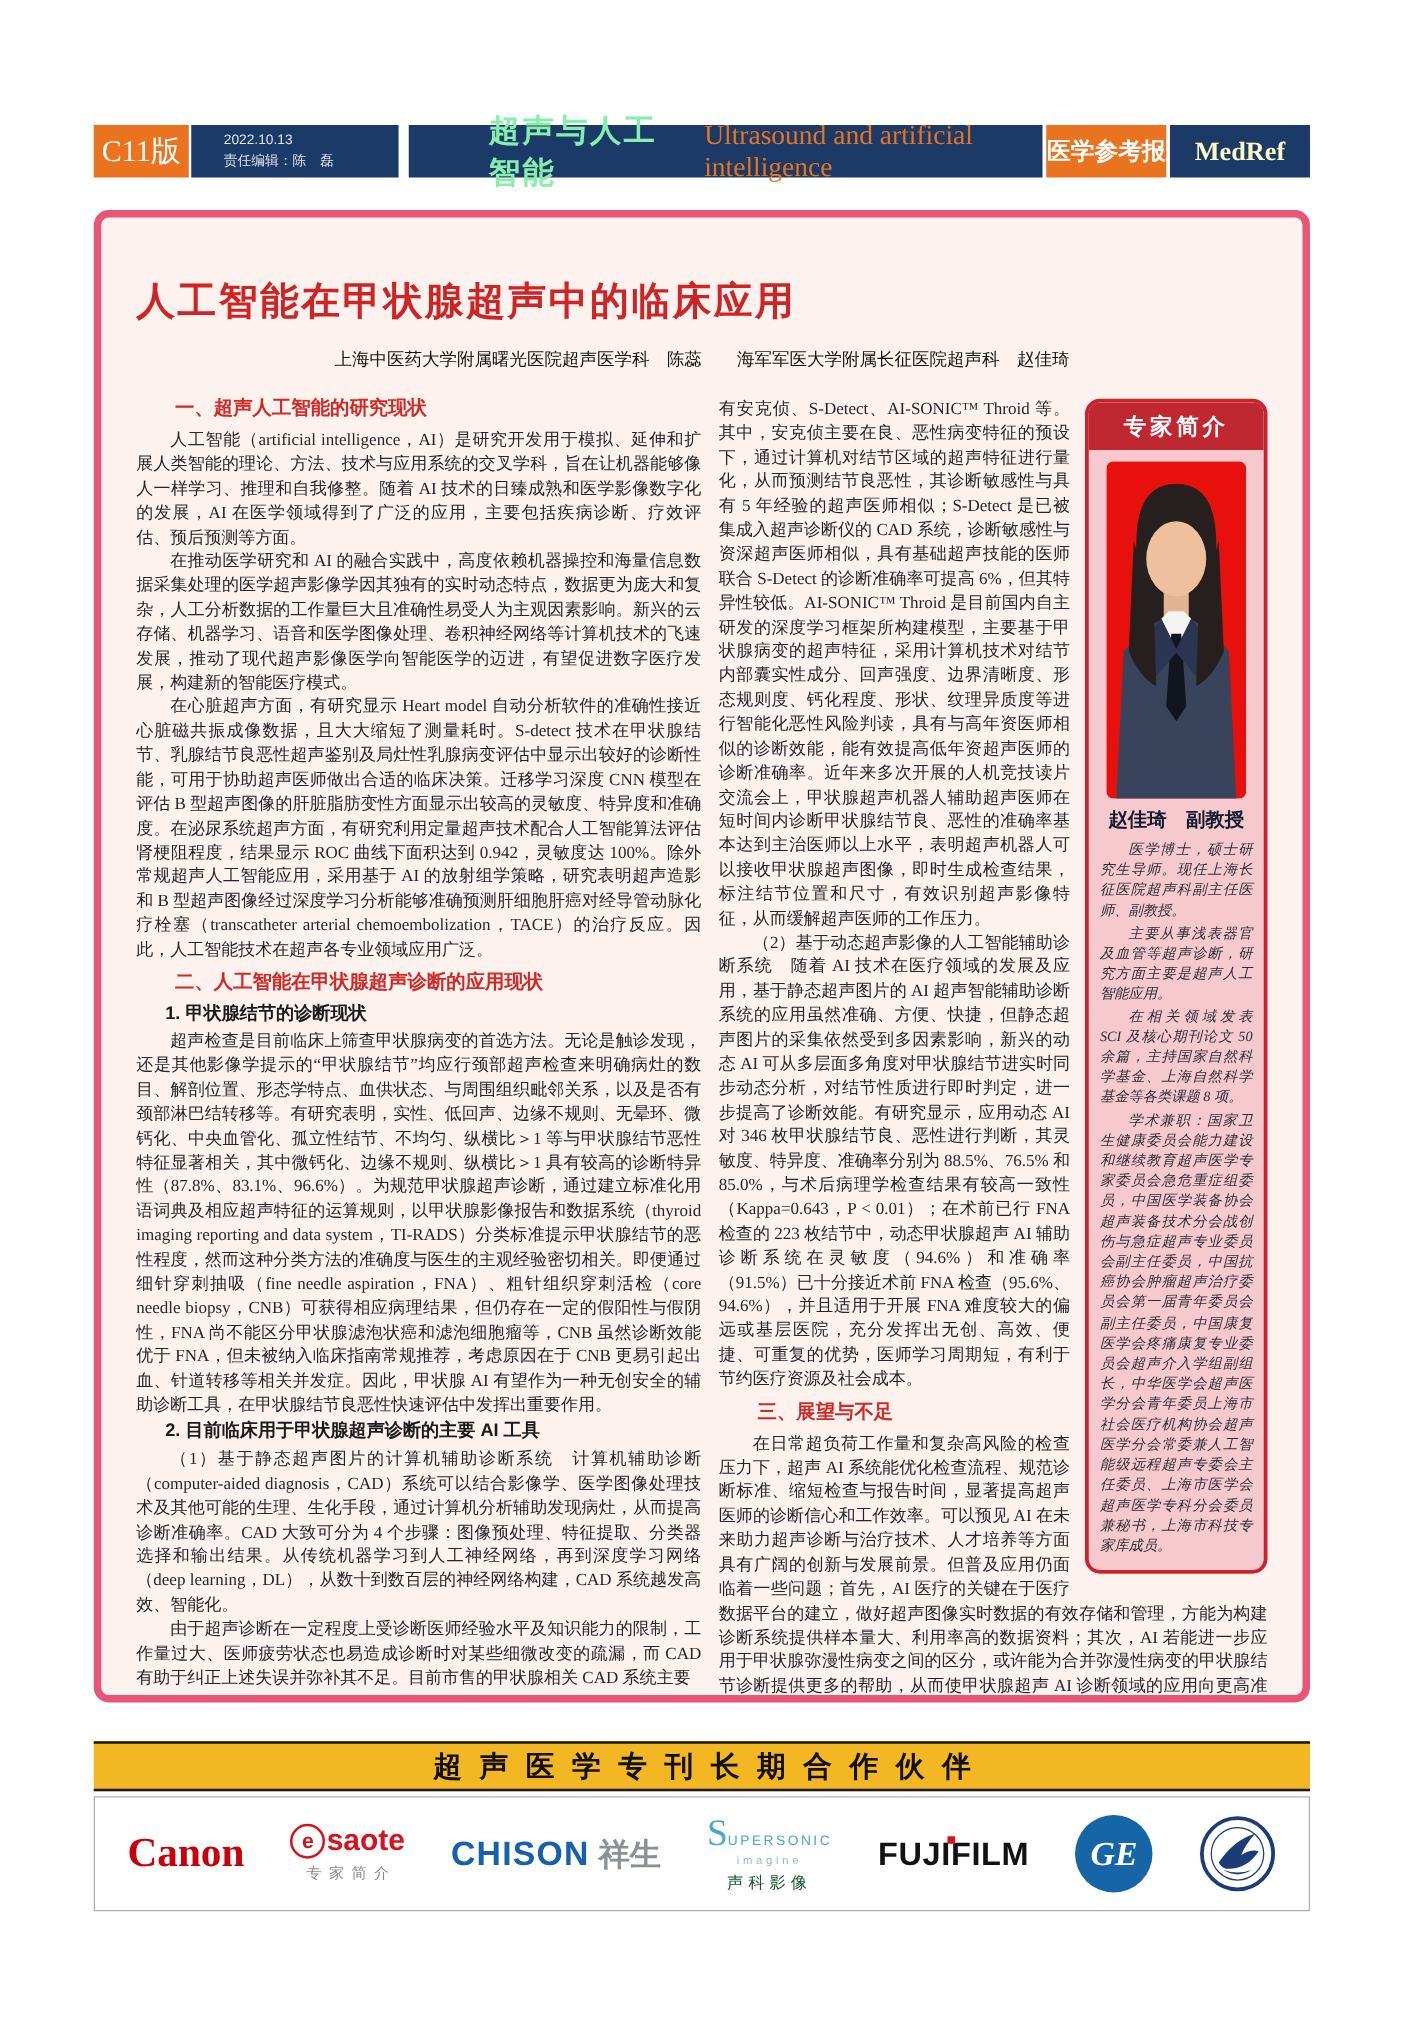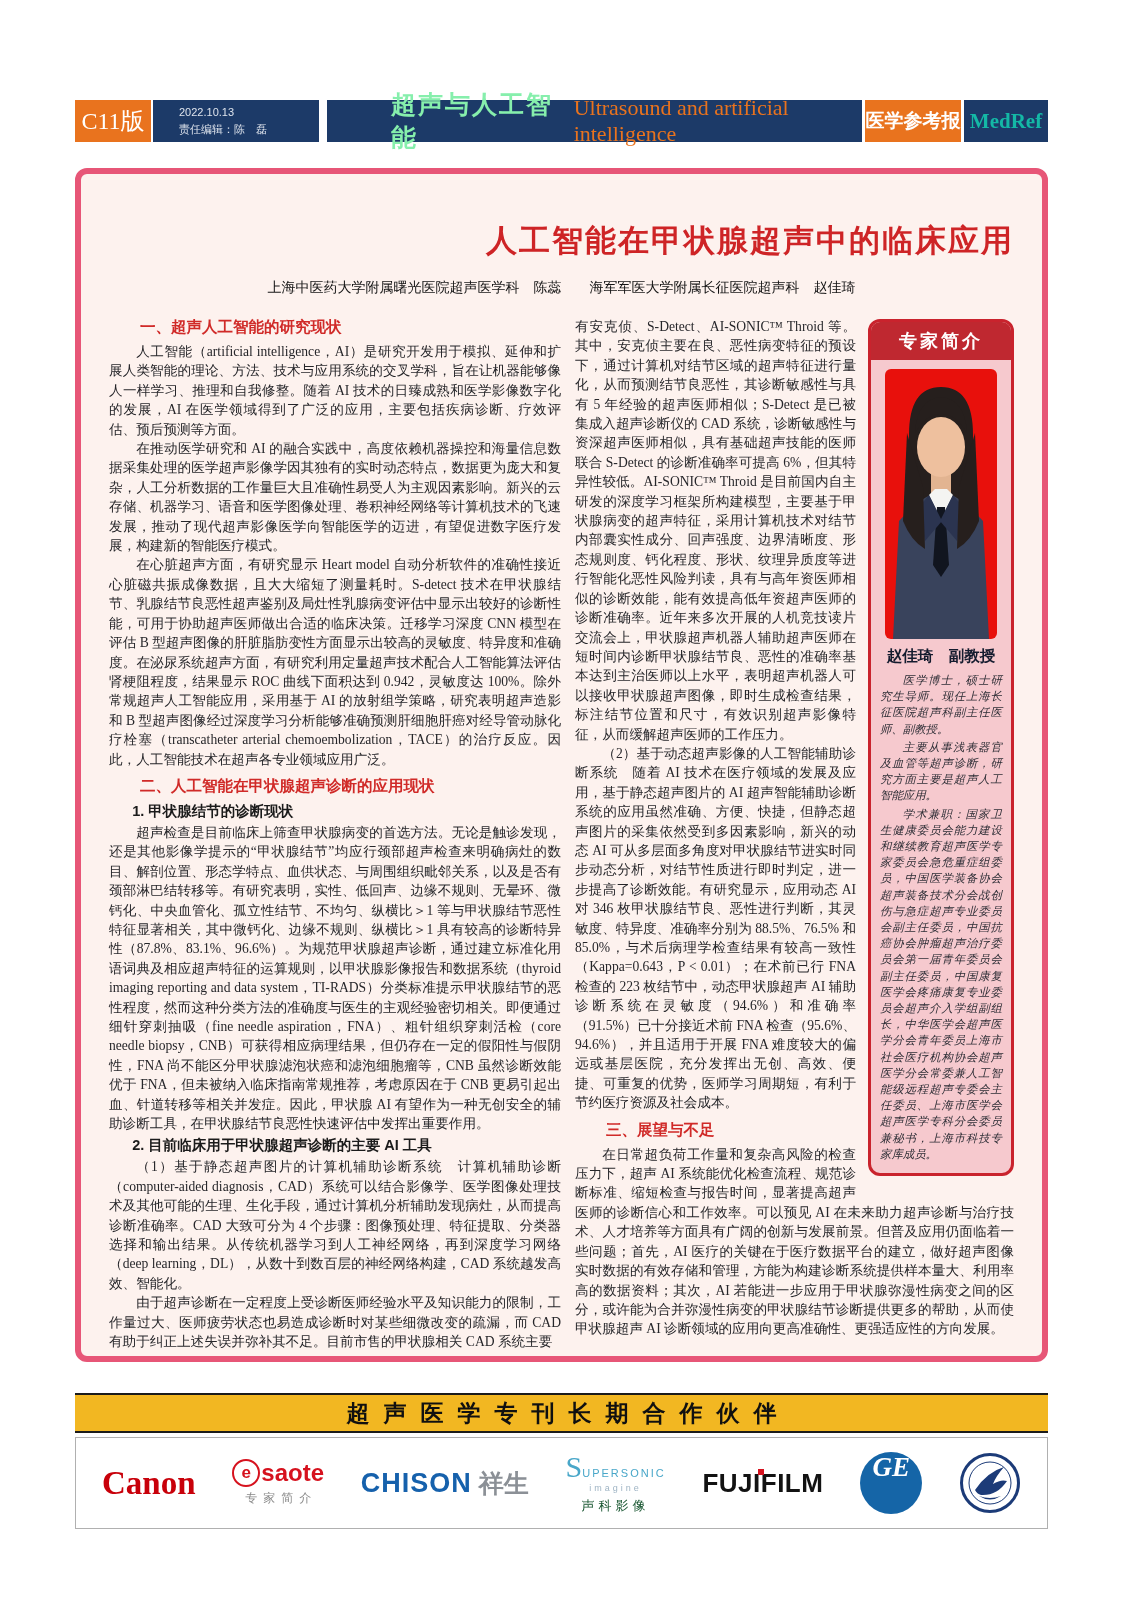--- a/index.html
+++ b/index.html
@@ -12,27 +12,27 @@
              font-family:"Liberation Serif",serif;font-size:24px;}
   .m-datebox{width:140px;background:#1c3a68;color:#dde3ec;font-family:"Liberation Sans",sans-serif;
              font-size:11px;line-height:1.55;display:flex;flex-direction:column;justify-content:center;
              padding-left:26px;margin-left:2px;}
   .m-gap{width:8px;background:#fff;}
   .m-bar{flex:1;background:#1c3a68;display:flex;align-items:center;padding-left:64px;}
   .m-bar .cn{color:#86efac;font-family:"Liberation Sans",sans-serif;font-weight:bold;font-size:25px;letter-spacing:2px;}
   .m-bar .en{color:#e9731e;font-family:"Liberation Serif",serif;font-size:22px;margin-left:14px;}
   .m-paper{width:96px;background:#e9731e;color:#fff;display:flex;align-items:center;justify-content:center;
            font-family:"Liberation Sans",sans-serif;font-weight:bold;font-size:19px;margin-left:3px;}
-  .m-medref{width:84px;background:#1c3a68;color:#14b8a6;display:flex;align-items:center;justify-content:center;
+  .m-medref{width:112px;background:#1c3a68;color:#fef9c3;display:flex;align-items:center;justify-content:center;
             font-family:"Liberation Serif",serif;font-weight:bold;font-size:21px;margin-left:3px;}
 
   
   .frame{position:absolute;left:75px;top:168px;width:973px;height:1194px;box-sizing:border-box;
          border:6px solid #e75677;border-radius:12px;background:#fdf2ee;padding:24px 28px;overflow:hidden;}
-  .a-title{margin:22px 0 0;text-align:right;color:#ce2426;font-family:"Liberation Sans",sans-serif;
+  .a-title{margin:22px 0 0;text-align:left;color:#ce2426;font-family:"Liberation Sans",sans-serif;
            font-weight:bold;font-size:31px;letter-spacing:2px;}
   .a-byline{margin-top:17px;text-align:center;font-family:"Liberation Sans",sans-serif;font-size:14px;color:#141414;}
   .columns{display:flex;margin-top:20px;}
   .col1{width:452px;flex:none;}
   .col2{flex:1;margin-left:14px;}
   .col p{margin:0;font-size:13.6px;line-height:19.4px;text-align:justify;text-indent:2em;}
   .col p.noindent{text-indent:0;}
   .red-h{margin:7px 0 5px;font-family:"Liberation Sans",sans-serif;font-weight:bold;color:#d02a28;
          font-size:15.5px;text-indent:2em;line-height:20px;}
   .red-h.first{margin-top:0;}
@@ -69,21 +69,21 @@
   .chison{font-family:"Liberation Sans",sans-serif;font-weight:bold;font-size:27px;color:#1661ac;letter-spacing:1px;}
   .chison-cn{font-family:"Liberation Sans",sans-serif;font-weight:bold;font-size:25px;color:#8b9096;margin-left:7px;}
   .ss-line1{display:flex;align-items:baseline;color:#49a7c9;}
   .ss-s{font-family:"Liberation Serif",serif;font-size:30px;line-height:1;}
   .ss-rest{font-family:"Liberation Sans",sans-serif;font-size:11px;letter-spacing:2px;color:#49a7c9;}
   .ss-sub{font-family:"Liberation Sans",sans-serif;font-size:9px;letter-spacing:3px;color:#9fb4c4;margin-top:1px;}
   .ss-cn{font-family:"Liberation Serif",serif;font-size:13px;color:#14532d;letter-spacing:4px;margin-top:4px;}
   .fuji-wrap{position:relative;}
   .fujifilm{font-family:"Liberation Sans",sans-serif;font-weight:bold;font-size:26px;color:#121212;letter-spacing:0.5px;}
   .fuji-dot{position:absolute;left:56px;top:1px;width:6px;height:6px;background:#d6121e;}
-  .ge-circle{width:62px;height:62px;border-radius:50%;background:#1565a7;display:flex;align-items:flex-start;justify-content:center;}
+  .ge-circle{width:62px;height:62px;border-radius:50%;background:#1565a7;display:flex;align-items:center;justify-content:center;}
   .ge-circle span{font-family:"Liberation Serif",serif;font-style:italic;font-weight:bold;font-size:27px;color:#ffffff;}
 </style>
 </head>
 <body>
 
 <div class="page">
 
   <header class="masthead">
     <div class="m-edition">C11版</div>
     <div class="m-datebox">
@@ -134,20 +134,21 @@
               <path d="M52 138 L60 138 L64 196 L56 208 L48 196 Z" fill="#11151f"></path>
               <path d="M44 126 L57 152 L40 172 L34 138 Z" fill="#2b3450"></path>
               <path d="M68 126 L55 152 L72 172 L78 138 Z" fill="#2b3450"></path>
               <path d="M22 64 L18 152 Q26 172 40 180 L38 118 Z" fill="#261f1d"></path>
               <path d="M90 64 L94 152 Q86 172 72 180 L74 118 Z" fill="#261f1d"></path>
             </svg>
           </div>
           <div class="expert-name">赵佳琦　副教授</div>
           <p class="bio">医学博士，硕士研究生导师。现任上海长征医院超声科副主任医师、副教授。</p>
           <p class="bio">主要从事浅表器官及血管等超声诊断，研究方面主要是超声人工智能应用。</p>
+          <p class="bio">在相关领域发表 SCI 及核心期刊论文 50 余篇，主持国家自然科学基金、上海自然科学基金等各类课题 8 项。</p>
           <p class="bio">学术兼职：国家卫生健康委员会能力建设和继续教育超声医学专家委员会急危重症组委员，中国医学装备协会超声装备技术分会战创伤与急症超声专业委员会副主任委员，中国抗癌协会肿瘤超声治疗委员会第一届青年委员会副主任委员，中国康复医学会疼痛康复专业委员会超声介入学组副组长，中华医学会超声医学分会青年委员上海市社会医疗机构协会超声医学分会常委兼人工智能级远程超声专委会主任委员、上海市医学会超声医学专科分会委员兼秘书，上海市科技专家库成员。</p>
         </aside>
 
         <p class="noindent">有安克侦、S-Detect、AI-SONIC™ Throid 等。其中，安克侦主要在良、恶性病变特征的预设下，通过计算机对结节区域的超声特征进行量化，从而预测结节良恶性，其诊断敏感性与具有 5 年经验的超声医师相似；S-Detect 是已被集成入超声诊断仪的 CAD 系统，诊断敏感性与资深超声医师相似，具有基础超声技能的医师联合 S-Detect 的诊断准确率可提高 6%，但其特异性较低。AI-SONIC™ Throid 是目前国内自主研发的深度学习框架所构建模型，主要基于甲状腺病变的超声特征，采用计算机技术对结节内部囊实性成分、回声强度、边界清晰度、形态规则度、钙化程度、形状、纹理异质度等进行智能化恶性风险判读，具有与高年资医师相似的诊断效能，能有效提高低年资超声医师的诊断准确率。近年来多次开展的人机竞技读片交流会上，甲状腺超声机器人辅助超声医师在短时间内诊断甲状腺结节良、恶性的准确率基本达到主治医师以上水平，表明超声机器人可以接收甲状腺超声图像，即时生成检查结果，标注结节位置和尺寸，有效识别超声影像特征，从而缓解超声医师的工作压力。</p>
         <p>（2）基于动态超声影像的人工智能辅助诊断系统　随着 AI 技术在医疗领域的发展及应用，基于静态超声图片的 AI 超声智能辅助诊断系统的应用虽然准确、方便、快捷，但静态超声图片的采集依然受到多因素影响，新兴的动态 AI 可从多层面多角度对甲状腺结节进实时同步动态分析，对结节性质进行即时判定，进一步提高了诊断效能。有研究显示，应用动态 AI 对 346 枚甲状腺结节良、恶性进行判断，其灵敏度、特异度、准确率分别为 88.5%、76.5% 和 85.0%，与术后病理学检查结果有较高一致性（Kappa=0.643，P &lt; 0.01）；在术前已行 FNA 检查的 223 枚结节中，动态甲状腺超声 AI 辅助诊断系统在灵敏度（94.6%）和准确率（91.5%）已十分接近术前 FNA 检查（95.6%、94.6%），并且适用于开展 FNA 难度较大的偏远或基层医院，充分发挥出无创、高效、便捷、可重复的优势，医师学习周期短，有利于节约医疗资源及社会成本。</p>
         <h3 class="red-h">三、展望与不足</h3>
         <p>在日常超负荷工作量和复杂高风险的检查压力下，超声 AI 系统能优化检查流程、规范诊断标准、缩短检查与报告时间，显著提高超声医师的诊断信心和工作效率。可以预见 AI 在未来助力超声诊断与治疗技术、人才培养等方面具有广阔的创新与发展前景。但普及应用仍面临着一些问题；首先，AI 医疗的关键在于医疗数据平台的建立，做好超声图像实时数据的有效存储和管理，方能为构建诊断系统提供样本量大、利用率高的数据资料；其次，AI 若能进一步应用于甲状腺弥漫性病变之间的区分，或许能为合并弥漫性病变的甲状腺结节诊断提供更多的帮助，从而使甲状腺超声 AI 诊断领域的应用向更高准确性、更强适应性的方向发展。</p>
       </div>
 
     </div>

